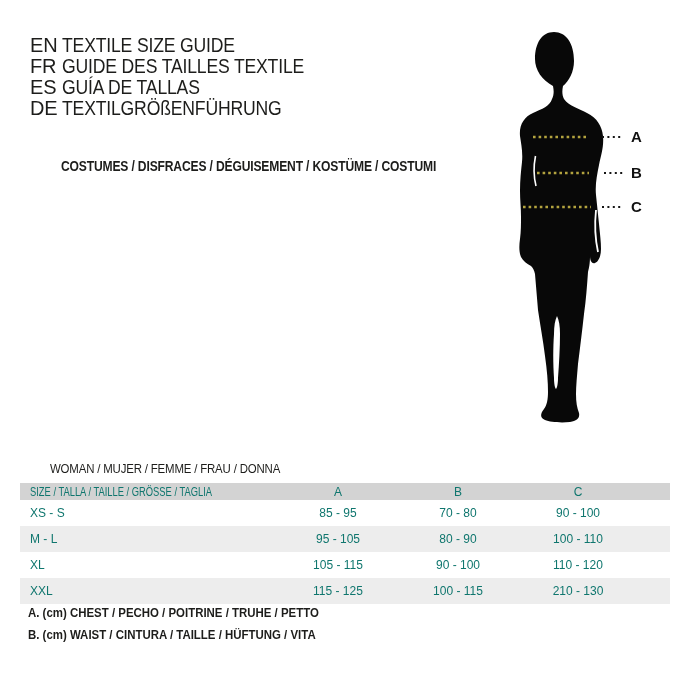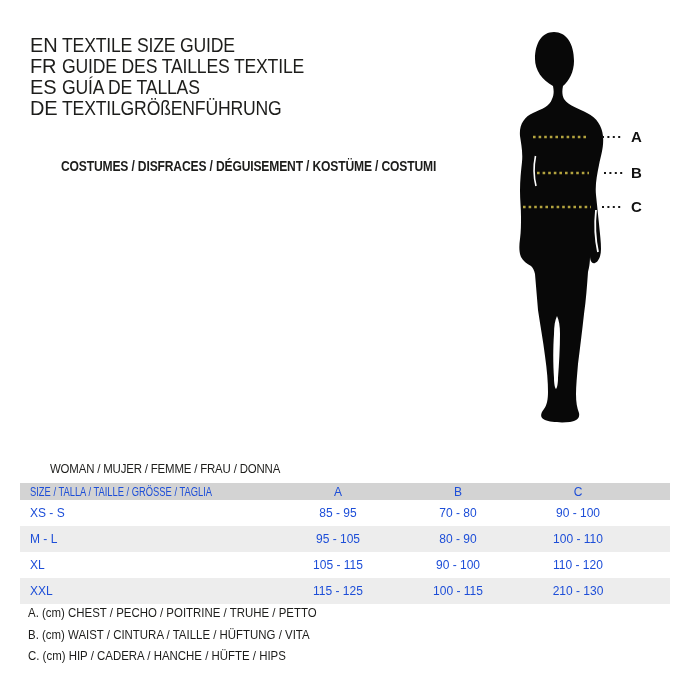--- a/index.html
+++ b/index.html
@@ -20,34 +20,34 @@
     position:absolute;left:28px;top:157px;font-size:15.5px;font-weight:bold;
     letter-spacing:-0.2px;white-space:nowrap;margin-left:33px;
   }
 
   .figure-wrap{position:absolute;left:490px;top:28px;width:170px;height:400px;}
 
   .chart-title{position:absolute;left:30px;top:461px;font-size:13px;letter-spacing:-0.2px;margin-left:20px;}
 
   table.size-table{
     position:absolute;left:20px;top:483px;width:650px;
-    border-collapse:collapse;table-layout:fixed;font-size:12px;color:#1d4ed8;
+    border-collapse:collapse;table-layout:fixed;font-size:12px;color:#0f766e;
   }
   table.size-table th,table.size-table td{
     padding:0;margin:0;font-weight:normal;overflow:hidden;white-space:nowrap;
   }
   tr.head-row{height:17px;}
   tr.head-row th{background:#d3d3d3;}
   tr.data-row{height:26px;}
   tr.stripe{background:#ededed;border-radius:7px;}
   .cell-size{text-align:left;padding-left:10px !important;}
   .cell-val{text-align:center;}
   .cell-last{padding-right:32px !important;}
 
-  .notes{position:absolute;left:28px;top:602px;font-size:13px;line-height:21.5px;}
+  .notes{position:absolute;left:28px;top:602px;font-size:13px;line-height:21.5px;font-weight:bold;}
   .note-line{height:21.5px;}
 </style>
 </head>
 <body>
 
 <div class="canvas">
 
   <div class="lang-list">
     <div class="lang-row">
       <span class="lang-code">EN</span>
@@ -178,16 +178,15 @@
       <td class="cell-val">115 - 125</td>
       <td class="cell-val">100 - 115</td>
       <td class="cell-val cell-last">210 - 130</td>
     </tr>
   </tbody>
     </table>
 
   <div class="notes">
     <div class="note-line"><span class="cond88">A. (cm) CHEST / PECHO / POITRINE / TRUHE / PETTO</span></div>
     <div class="note-line"><span class="cond88">B. (cm) WAIST / CINTURA / TAILLE / HÜFTUNG / VITA</span></div>
-    <div class="note-line"><span class="cond88">C. (cm) HIP / CADERA / HANCHE / HÜFTE / HIPS</span></div>
   </div>
 
 </div>
 
 </body></html>

